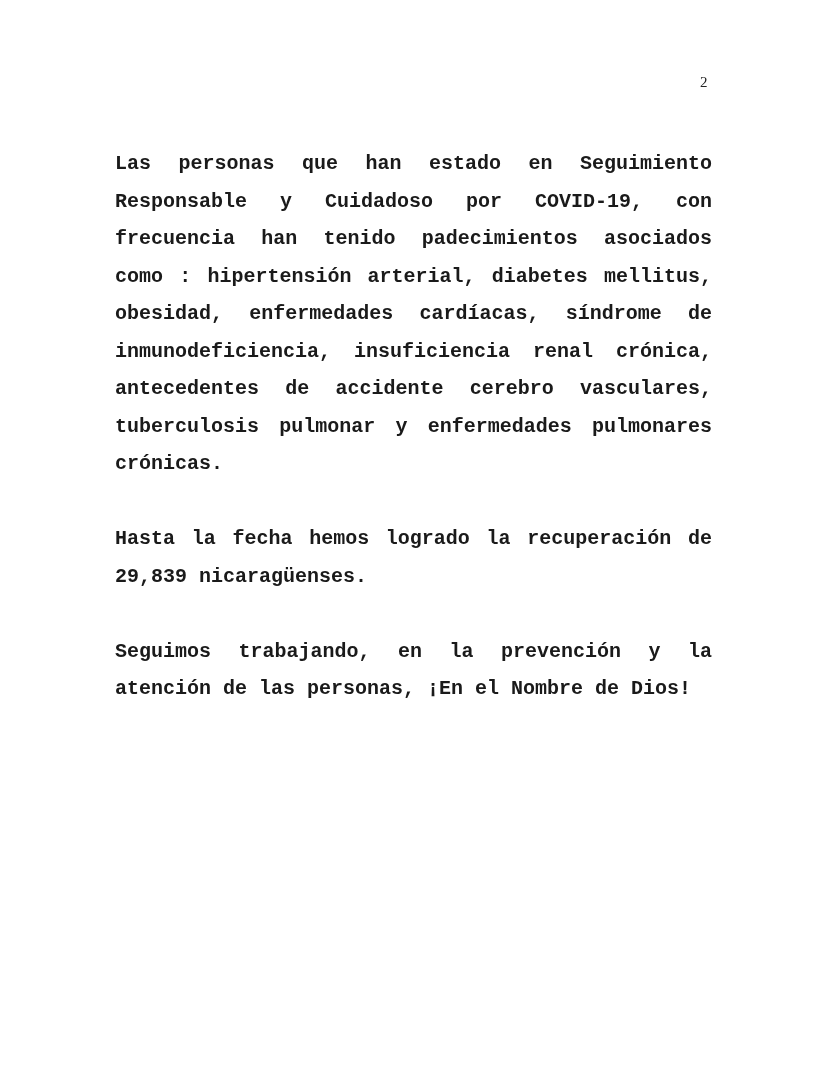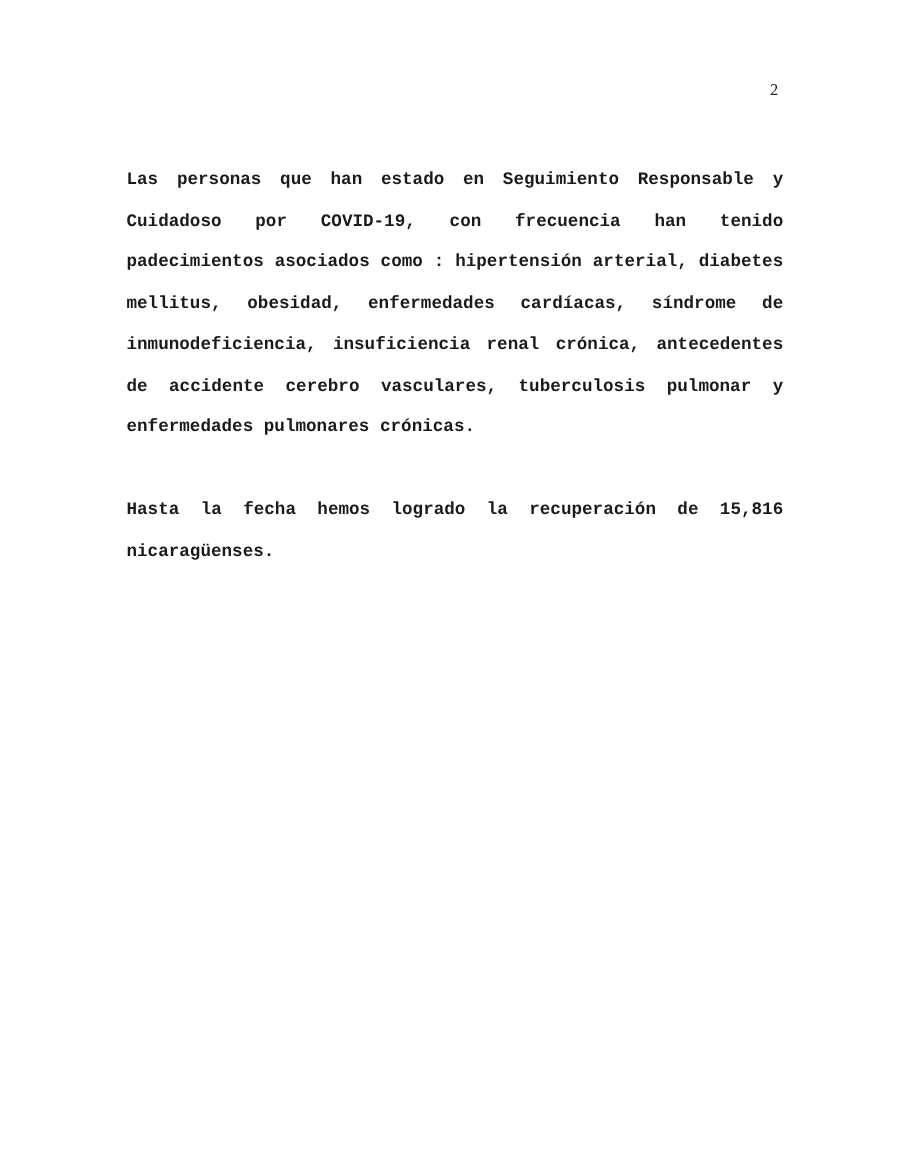--- a/index.html
+++ b/index.html
@@ -25,31 +25,32 @@
     }
     .content {
       position: absolute;
       top: 145px;
       left: 115px;
       width: 597px;
     }
     .para {
       font-family: "Liberation Mono", "DejaVu Sans Mono", monospace;
       font-weight: bold;
-      font-size: 16px;
+      font-size: 20px;
       line-height: 37.5px;
       color: #1a1a1a;
       text-align: justify;
       margin: 0 0 37.5px 0;
     }
     .para:last-child {
       margin-bottom: 0;
     }
   </style>
 </head>
 <body>
 
 <div class="page-number">2</div>
 
 <div class="content">
   <p class="para">Las personas que han estado en Seguimiento Responsable y Cuidadoso por COVID-19, con frecuencia han tenido padecimientos asociados como : hipertensión arterial, diabetes mellitus, obesidad, enfermedades cardíacas, síndrome de inmunodeficiencia, insuficiencia renal crónica, antecedentes de accidente cerebro vasculares, tuberculosis pulmonar y enfermedades pulmonares crónicas.</p>
-  <p class="para">Hasta la fecha hemos logrado la recuperación de 15,816 nicaragüenses.</p>
+  <p class="para">Hasta la fecha hemos logrado la recuperación de 29,839 nicaragüenses.</p>
+  <p class="para">Seguimos trabajando, en la prevención y la atención de las personas, ¡En el Nombre de Dios!</p>
 </div>
 
 </body></html>

